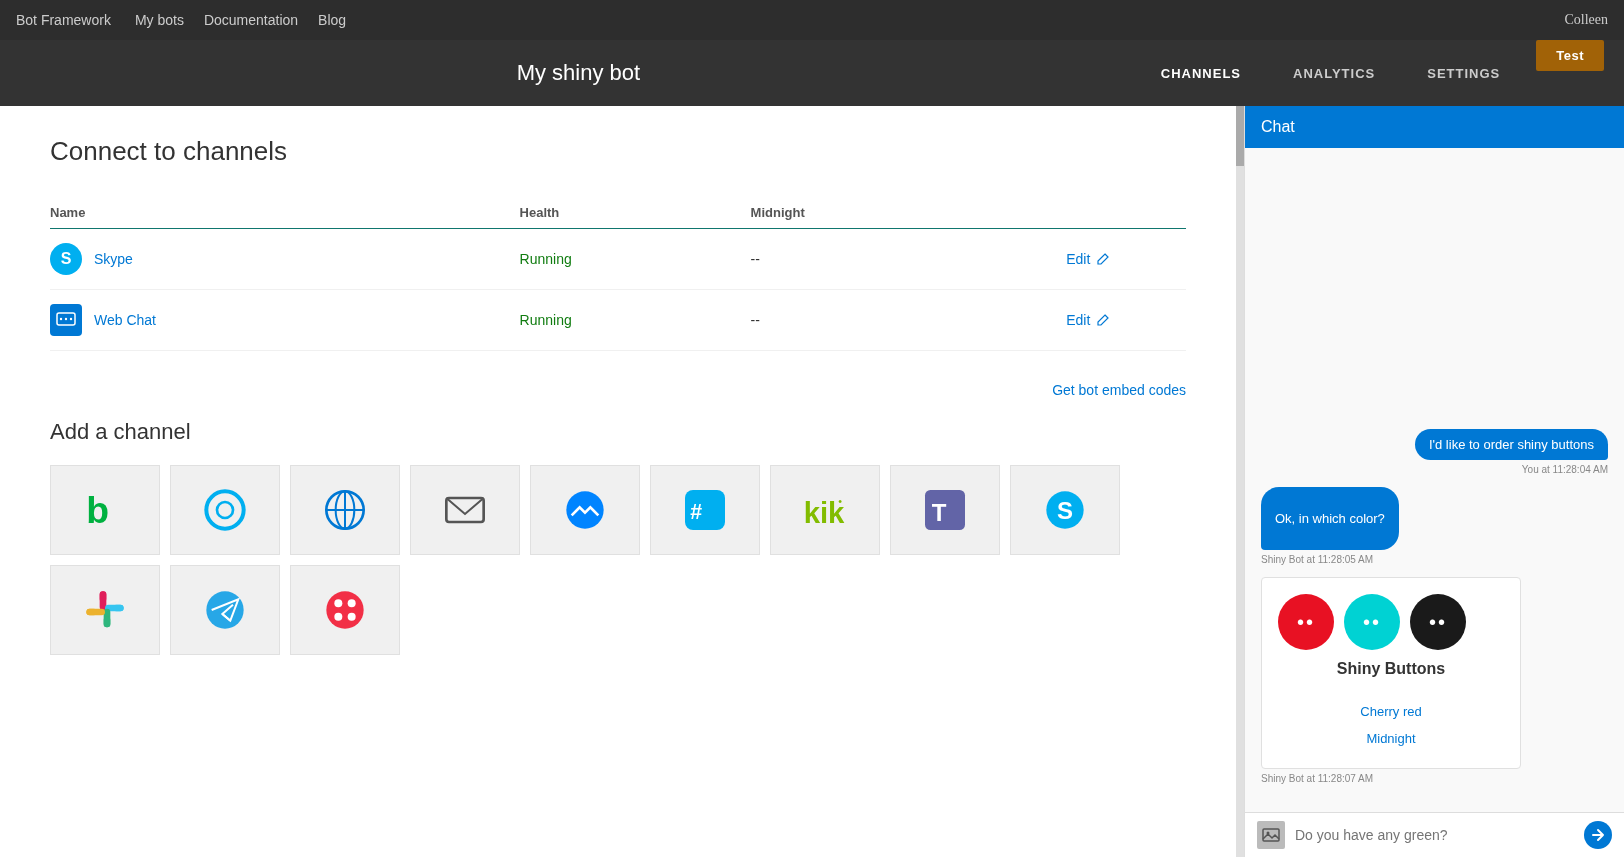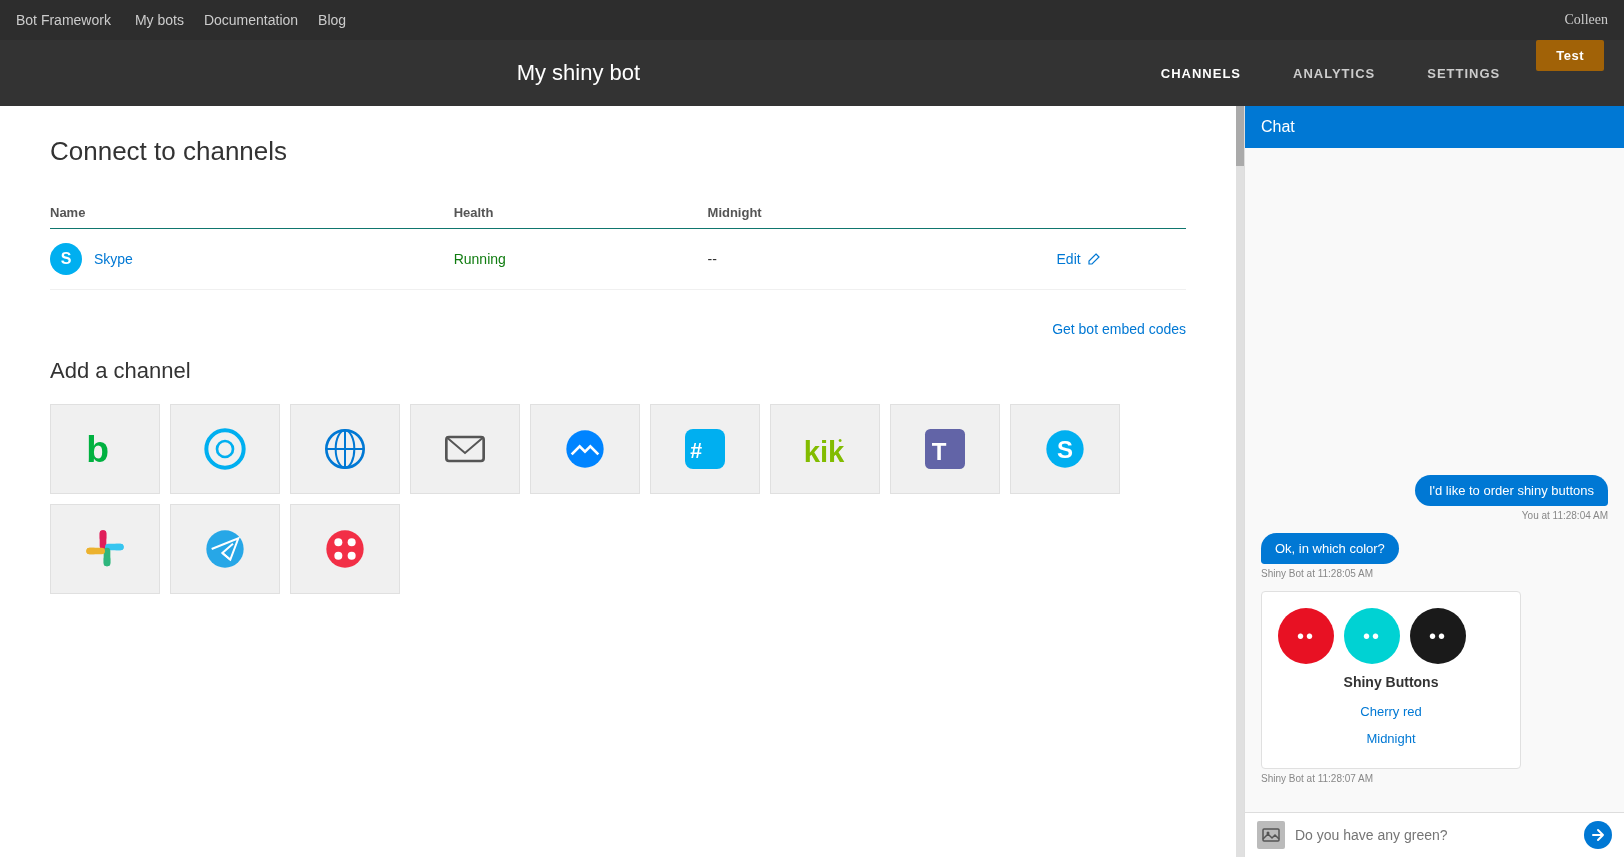--- a/index.html
+++ b/index.html
@@ -231,21 +231,21 @@
     .msg-timestamp {
       font-size: 10px;
       color: #888;
       text-align: right;
       margin-bottom: 12px;
     }
     .msg-bot {
       align-self: flex-start;
       background: #0078d4;
       color: #fff;
-      padding: 8px 14px;
+      padding: 24px 14px;
       border-radius: 18px 18px 18px 4px;
       font-size: 13px;
       max-width: 220px;
       margin-bottom: 4px;
     }
     .msg-bot-timestamp {
       font-size: 10px;
       color: #888;
       text-align: left;
       margin-bottom: 12px;
@@ -272,24 +272,24 @@
       display: flex; align-items: center; justify-content: center;
     }
     .circle-black {
       width: 56px; height: 56px; border-radius: 50%; background: #1a1a1a;
       display: flex; align-items: center; justify-content: center;
     }
     .circle-dots {
       color: #fff; font-size: 20px; letter-spacing: 2px;
     }
     .shiny-buttons-label {
-      font-size: 14px;
+      font-size: 16px;
       font-weight: 600;
       color: #333;
-      margin-bottom: 8px;
+      margin-bottom: 20px;
       text-align: center;
     }
     .shiny-option {
       display: block;
       color: #0078d4;
       font-size: 13px;
       text-align: center;
       padding: 6px 0;
       cursor: pointer;
     }
@@ -394,20 +394,45 @@
             <td>--</td>
             <td>
               <div class="edit-link">
     Edit
     <svg width="14" height="14" viewBox="0 0 14 14" fill="none">
       <path d="M9 2l3 3-7 7H2v-3L9 2z" stroke="#0078d4" stroke-width="1.2" fill="none"></path>
     </svg>
   </div>
             </td>
           </tr>
+          <tr>
+            <td>
+              <div class="channel-name-cell">
+      <div class="webchat-icon">
+        <svg width="20" height="16" viewBox="0 0 20 16" fill="none">
+          <rect x="1" y="1" width="18" height="12" rx="2" stroke="#fff" stroke-width="1.5" fill="none"></rect>
+          <circle cx="5" cy="7" r="1.2" fill="#fff"></circle>
+          <circle cx="10" cy="7" r="1.2" fill="#fff"></circle>
+          <circle cx="15" cy="7" r="1.2" fill="#fff"></circle>
+        </svg>
+      </div>
+      <span>Web Chat</span>
+    </div>
+            </td>
+            <td><span class="health-running">Running</span></td>
+            <td>--</td>
+            <td>
+              <div class="edit-link">
+    Edit
+    <svg width="14" height="14" viewBox="0 0 14 14" fill="none">
+      <path d="M9 2l3 3-7 7H2v-3L9 2z" stroke="#0078d4" stroke-width="1.2" fill="none"></path>
+    </svg>
+  </div>
+            </td>
+          </tr>
         </tbody>
     </table>
 
     <div class="embed-codes-link">
       <a>Get bot embed codes</a>
     </div>
 
     <h3 class="add-channel-title">Add a channel</h3>
 
     <div class="channel-grid" id="channel-grid">

